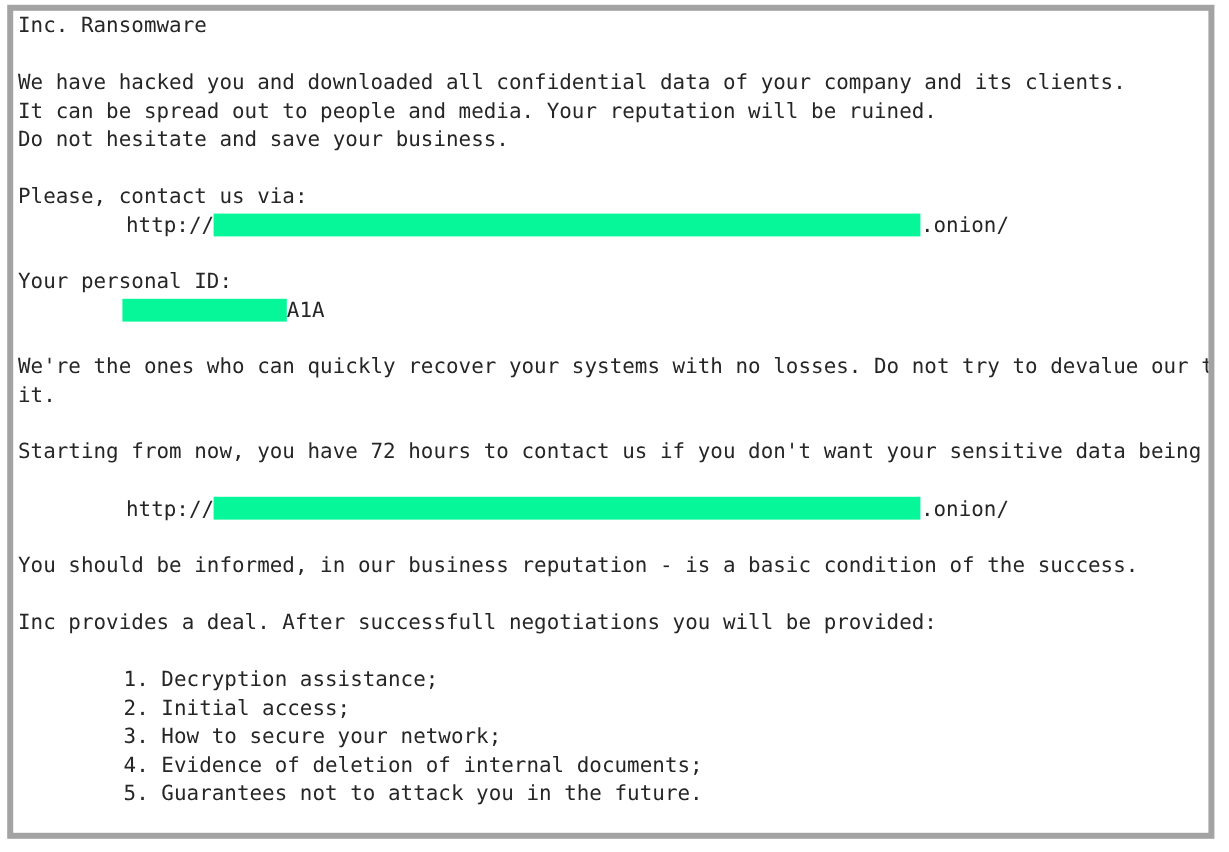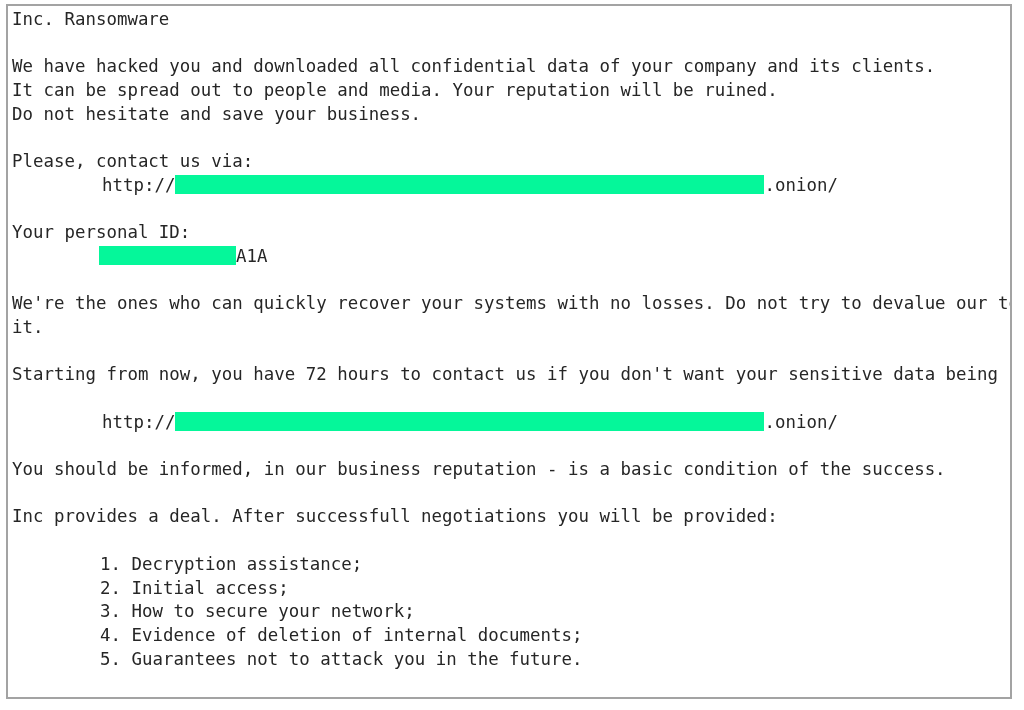--- a/index.html
+++ b/index.html
@@ -15,21 +15,21 @@
     font-family: "DejaVu Sans Mono", "Liberation Mono", monospace;
   }
 
   #note-frame {
     position: absolute;
     left: 6px;
     top: 4px;
     width: 1006px;
     height: 695px;
     box-sizing: border-box;
-    border: 2px solid #a3a3a3;
+    border: 5px solid #a3a3a3;
     background: #ffffff;
     overflow: hidden;
   }
 
   #note-body {
     position: absolute;
     left: 2px;
     top: 2px;
     width: 1060px;
     height: 690px;

